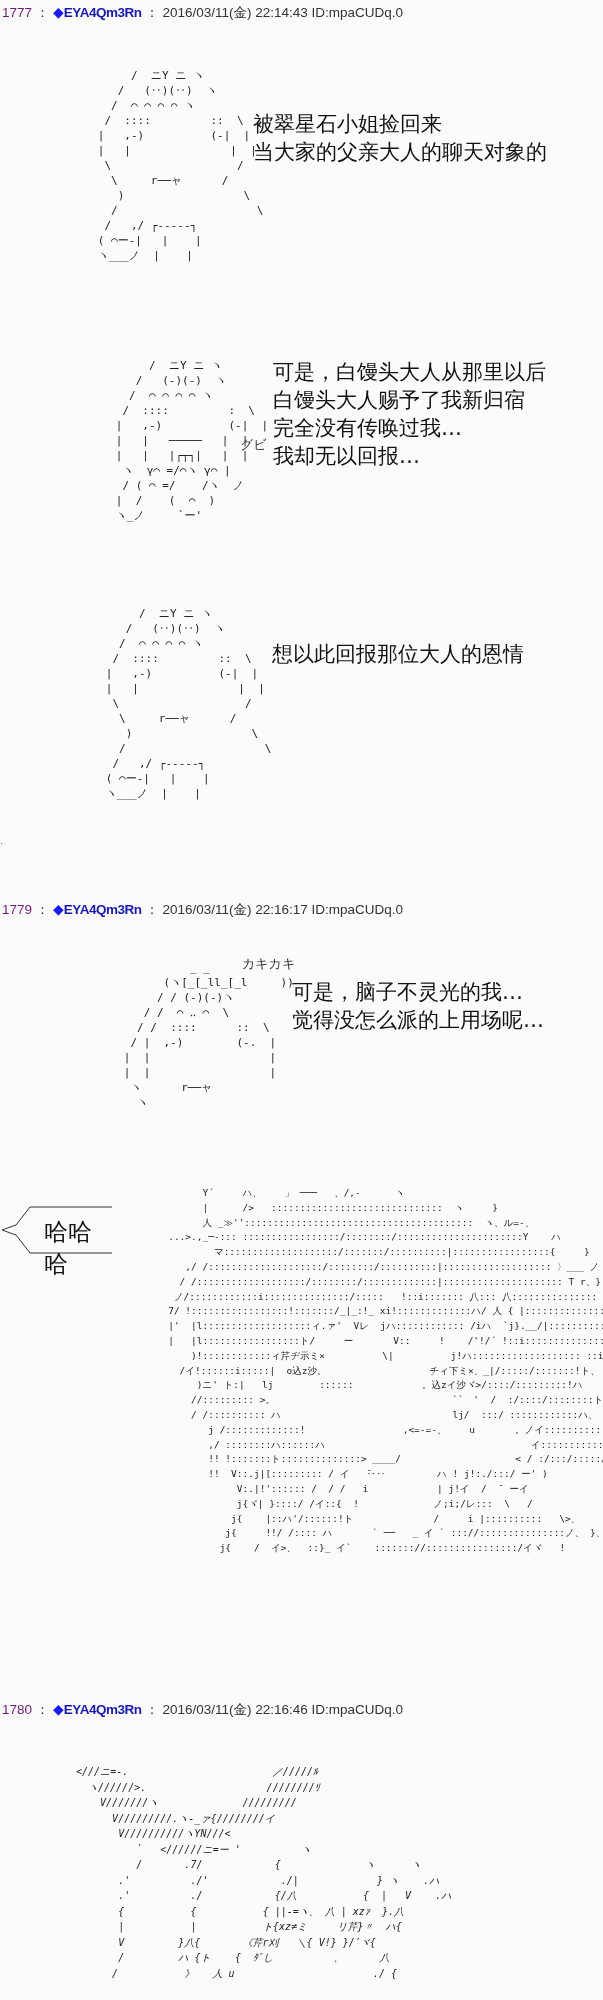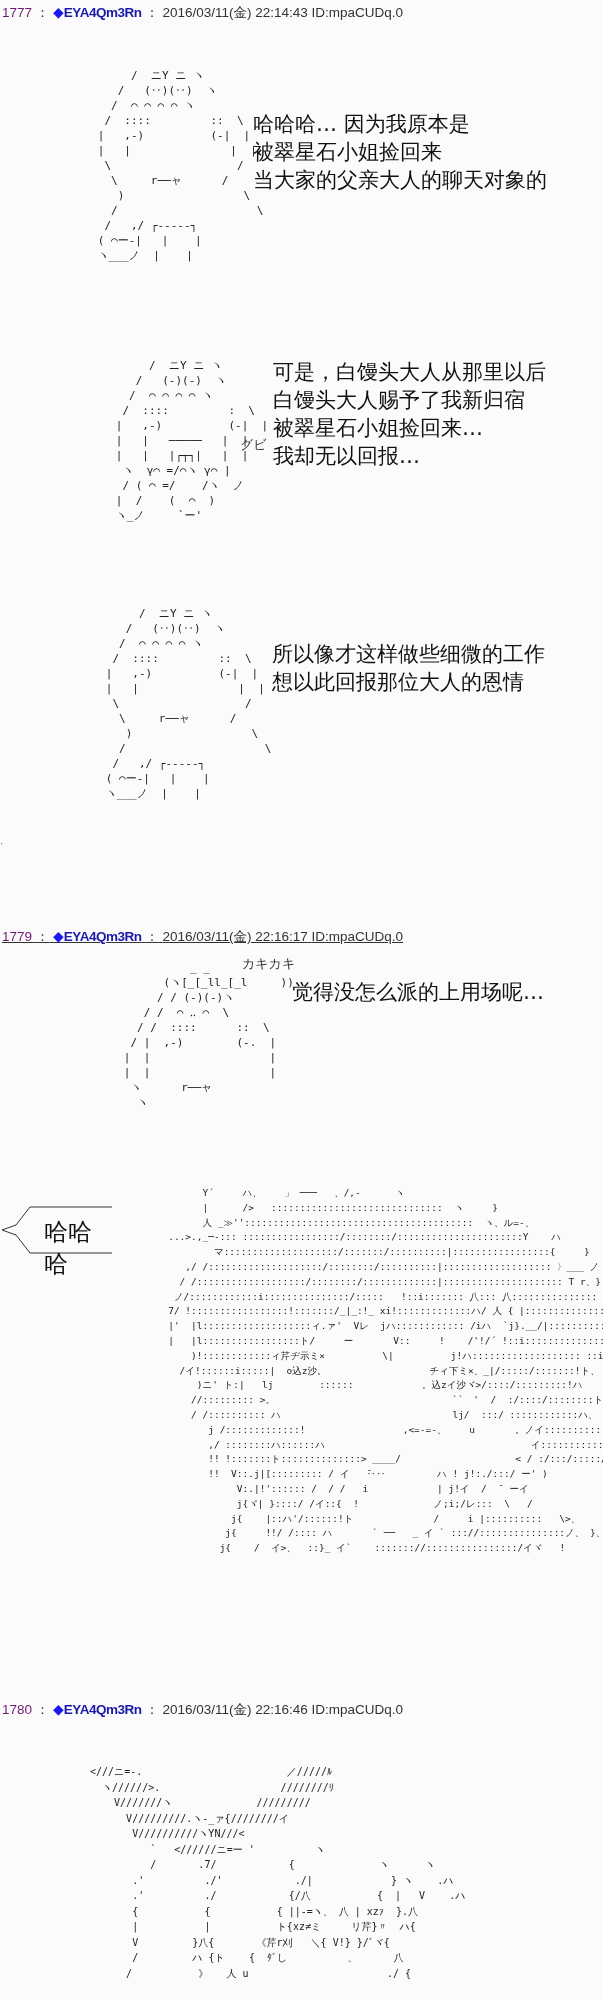--- a/index.html
+++ b/index.html
@@ -58,85 +58,84 @@
    |   ,-)          (-|  |
    |   |               |  |
     \                   /
      \     r──ャ      /
       )                  \
      /                     \
     /   ,/ ┌‐‐‐‐‐┐
    ( ⌒ー-|   |    |
    ヽ___ノ  |    |</pre>
 <div class="dialog" style="left:253px; top:110px;">
-  <div>哈哈哈… 因为我原本是</div>
   <div>被翠星石小姐捡回来</div>
   <div>当大家的父亲大人的聊天对象的</div>
 </div>
 
 <pre class="aa" style="left:80px; top:342px;">        /  ニY ニ ヽ
       /   (-)(-)  ヽ
      /  ⌒ ⌒ ⌒ ⌒ ヽ
     /  ::::         :  \
    |   ,-)          (-|  |
    |   |   ─────   |  |
    |   |   |┌┬┐|   |  |
     ヽ  γ⌒ =/⌒ヽ γ⌒ |
     / ( ⌒ =/    /ヽ  ノ
    |  /    (  ⌒  )
    ヽ_ノ     `ー'</pre>
 <div class="sfx" style="left:240px; top:436px;">グビ</div>
 <div class="dialog" style="left:273px; top:358px;">
   <div>可是，白馒头大人从那里以后</div>
   <div>白馒头大人赐予了我新归宿</div>
-  <div>被翠星石小姐捡回来…</div>
+  <div>完全没有传唤过我…</div>
   <div>我却无以回报…</div>
 </div>
 
 <pre class="aa" style="left:70px; top:590px;">        /  ニY ニ ヽ
       /   (‥)(‥)  ヽ
      /  ⌒ ⌒ ⌒ ⌒ ヽ
     /  ::::         ::  \
    |   ,-)          (-|  |
    |   |               |  |
     \                   /
      \     r──ャ      /
       )                  \
      /                     \
     /   ,/ ┌‐‐‐‐‐┐
    ( ⌒ー-|   |    |
    ヽ___ノ  |    |</pre>
 <div class="dialog" style="left:272px; top:640px;">
-  <div>所以像才这样做些细微的工作</div>
   <div>想以此回报那位大人的恩情</div>
 </div>
 
 <div class="stray" style="left:0px; top:838px;">·</div>
 
-<div class="post-header" style="top:928px;text-decoration:underline;">
+<div class="post-header" style="top:901px;">
   <span class="num">1779</span>
   <span>：</span>
   <span class="diamond">◆</span><span class="name">EYA4Qm3Rn</span>
   <span>：</span>
   <span>2016/03/11(金) 22:16:17</span>
   <span>ID:mpaCUDq.0</span>
 </div>
 
 <pre class="aa" style="left:88px; top:944px;">             _ _
          (ヽ[_[_ll_[_l     ))
         / / (-)(-)ヽ
       / /  ⌒ ‥ ⌒  \
      / /  ::::      ::  \
     / |  ,-)        (-.  |
    |  |                  |
    |  |                  |
     ヽ      r──ャ
      ヽ</pre>
 <div class="sfx" style="left:242px; top:955px;">カキカキ</div>
 <div class="dialog" style="left:292px; top:978px;">
+  <div>可是，脑子不灵光的我…</div>
   <div>觉得没怎么派的上用场呢…</div>
 </div>
 
 <div class="bubble">
   <svg width="112" height="50">
     <polyline points="112,2 30,2 16,20 2,25 16,30 30,48 112,48" fill="none" stroke="#333" stroke-width="1"></polyline>
   </svg>
   <div class="bubble-text">哈哈哈</div>
 </div>
 
@@ -168,21 +167,21 @@
 
 <div class="post-header" style="top:1701px;">
   <span class="num">1780</span>
   <span>：</span>
   <span class="diamond">◆</span><span class="name">EYA4Qm3Rn</span>
   <span>：</span>
   <span>2016/03/11(金) 22:16:46</span>
   <span>ID:mpaCUDq.0</span>
 </div>
 
-<pre class="aa" style="left:74px; top:1748px; font-size:10px; line-height:15.5px;">&lt;///ニ=-.                        ／/////ﾙ
+<pre class="aa" style="left:60px; top:1748px; font-size:10px; line-height:15.5px;font-style:italic;">&lt;///ニ=-.                        ／/////ﾙ
   ヽ//////&gt;.                    ////////ﾘ
     V///////ヽ              /////////
       V/////////.ヽ-_ァ{////////イ
        V//////////ヽYN///&lt;
           `   &lt;//////ニ=ー '          ヽ
           /       .7/            {              ヽ      ヽ
        .'          ./'            ./|             } ヽ    .ハ
        .'          ./            {/八           {  |   V    .ハ
        {           {           { ||-=ヽ、 八 | xzｧ  }.八
        |           |           ト{xz≠ミ     リ芹}〃  ハ{

